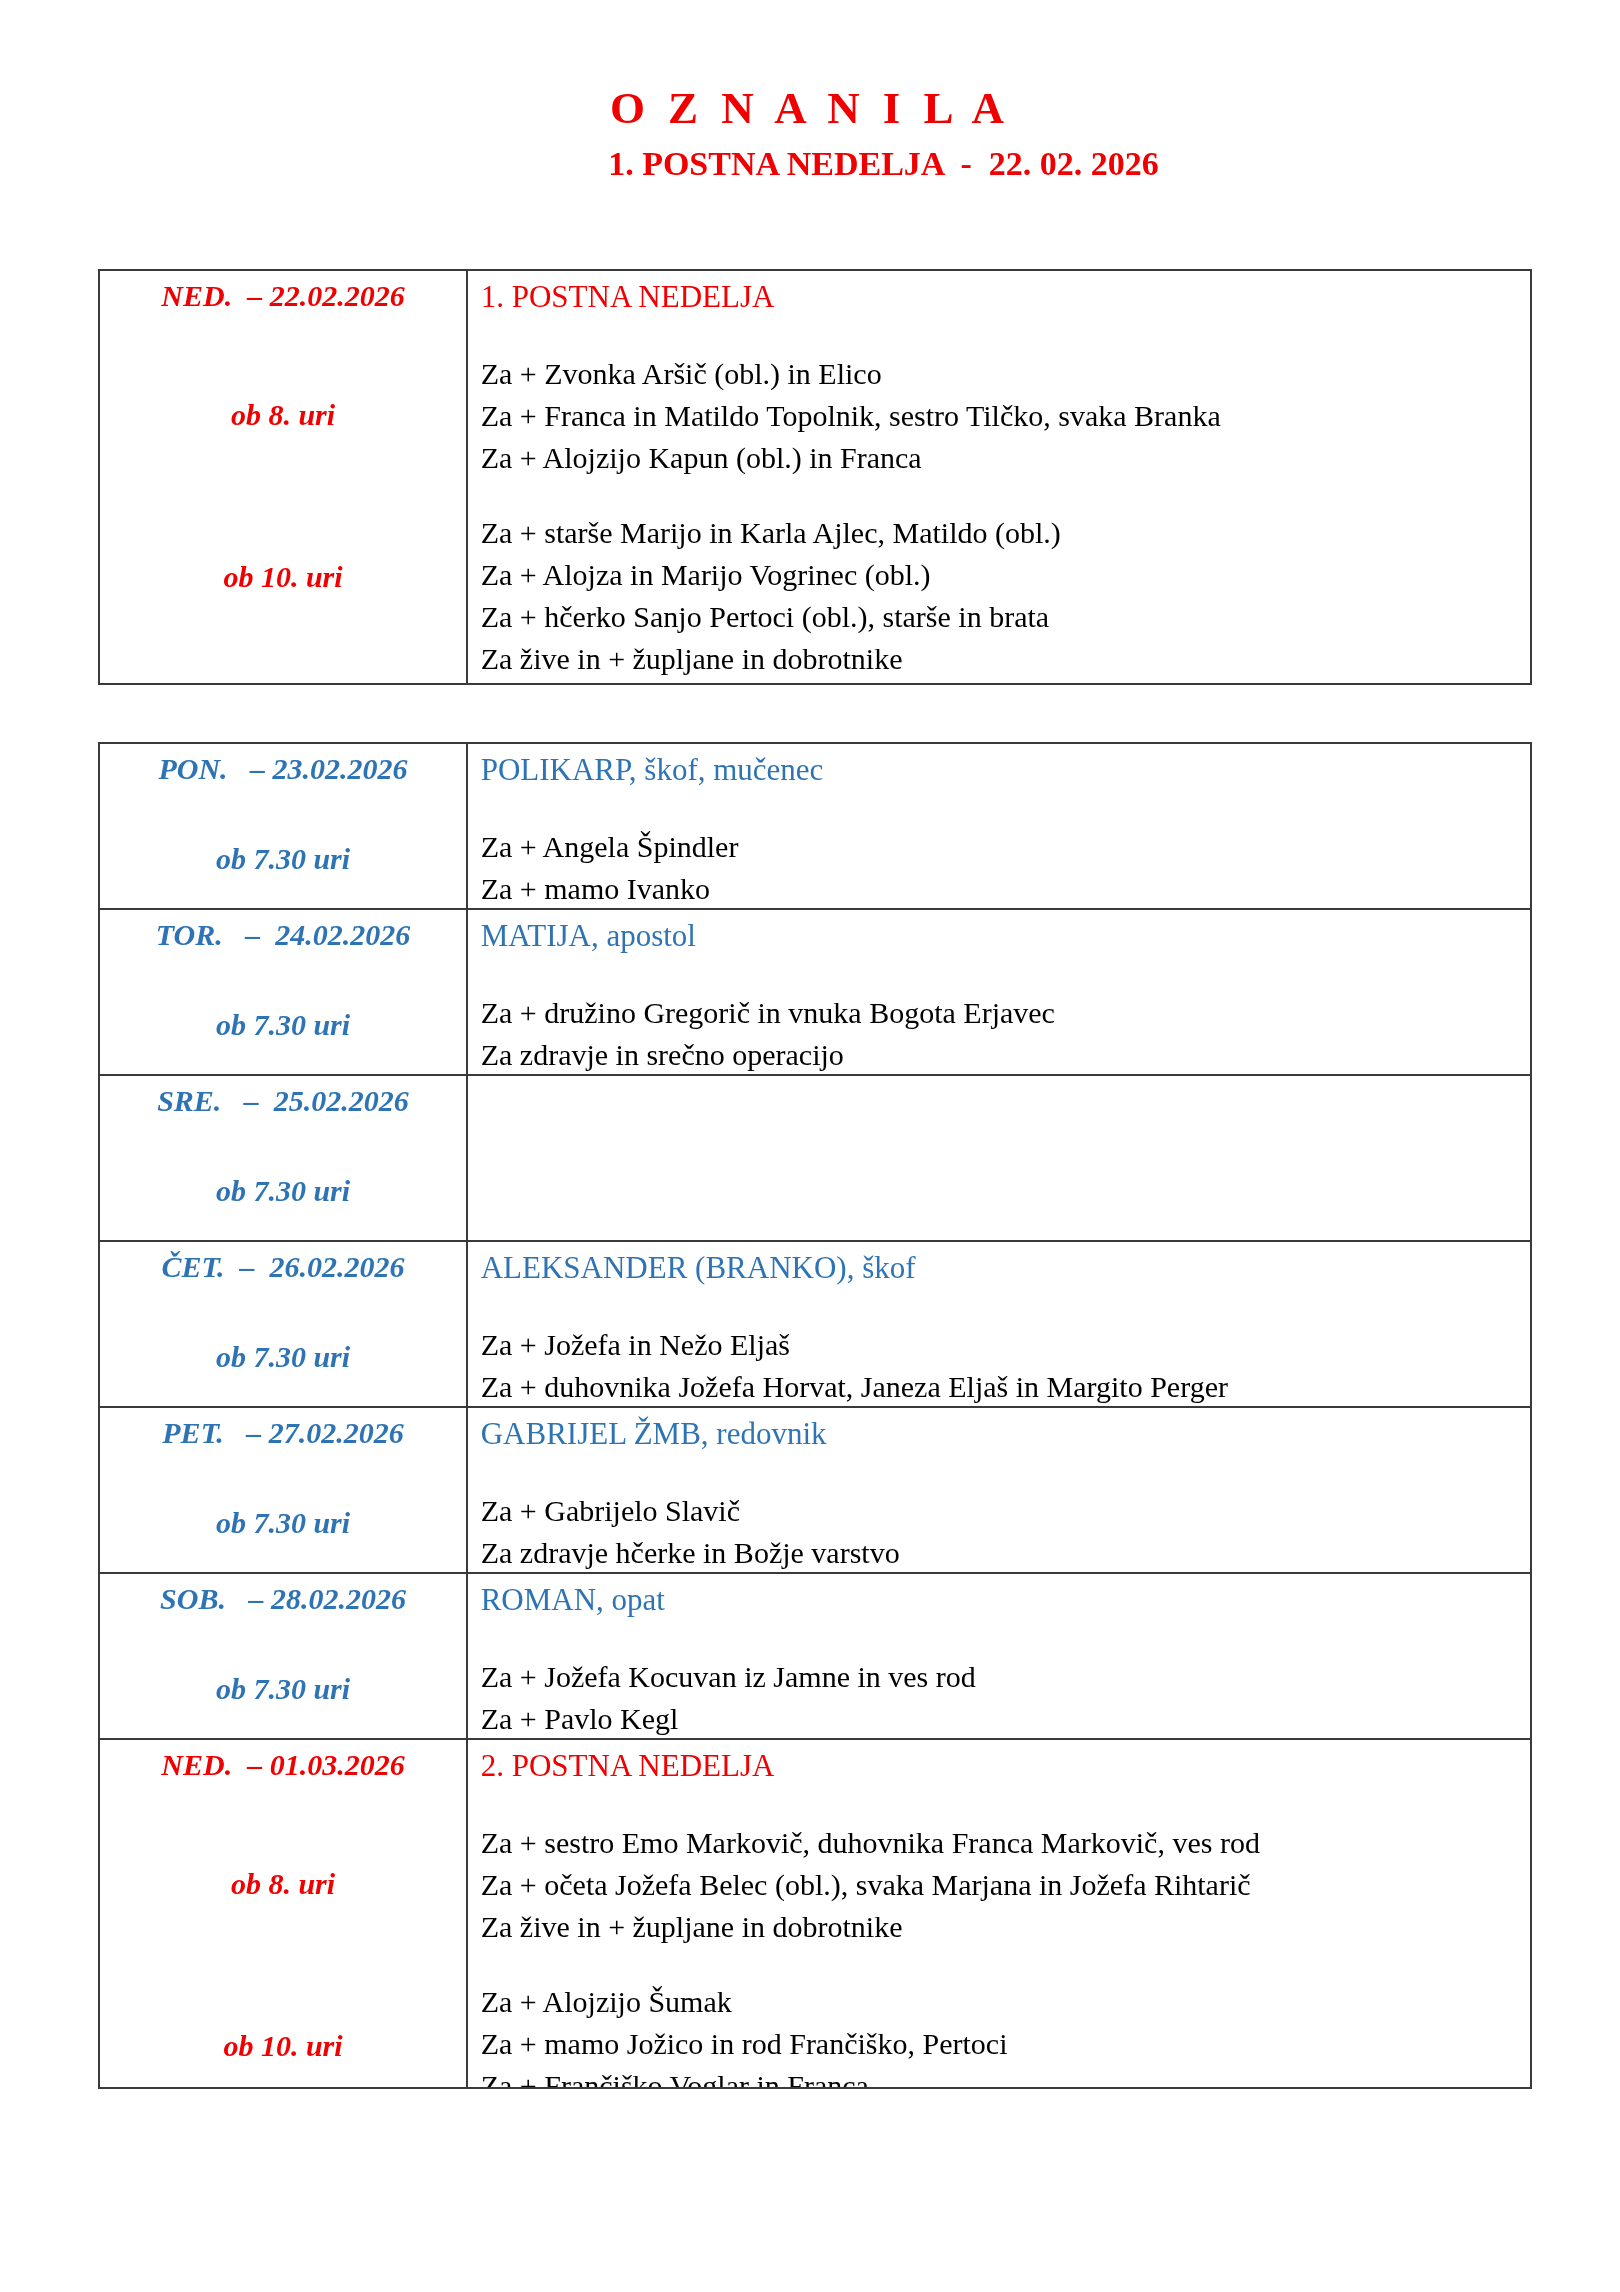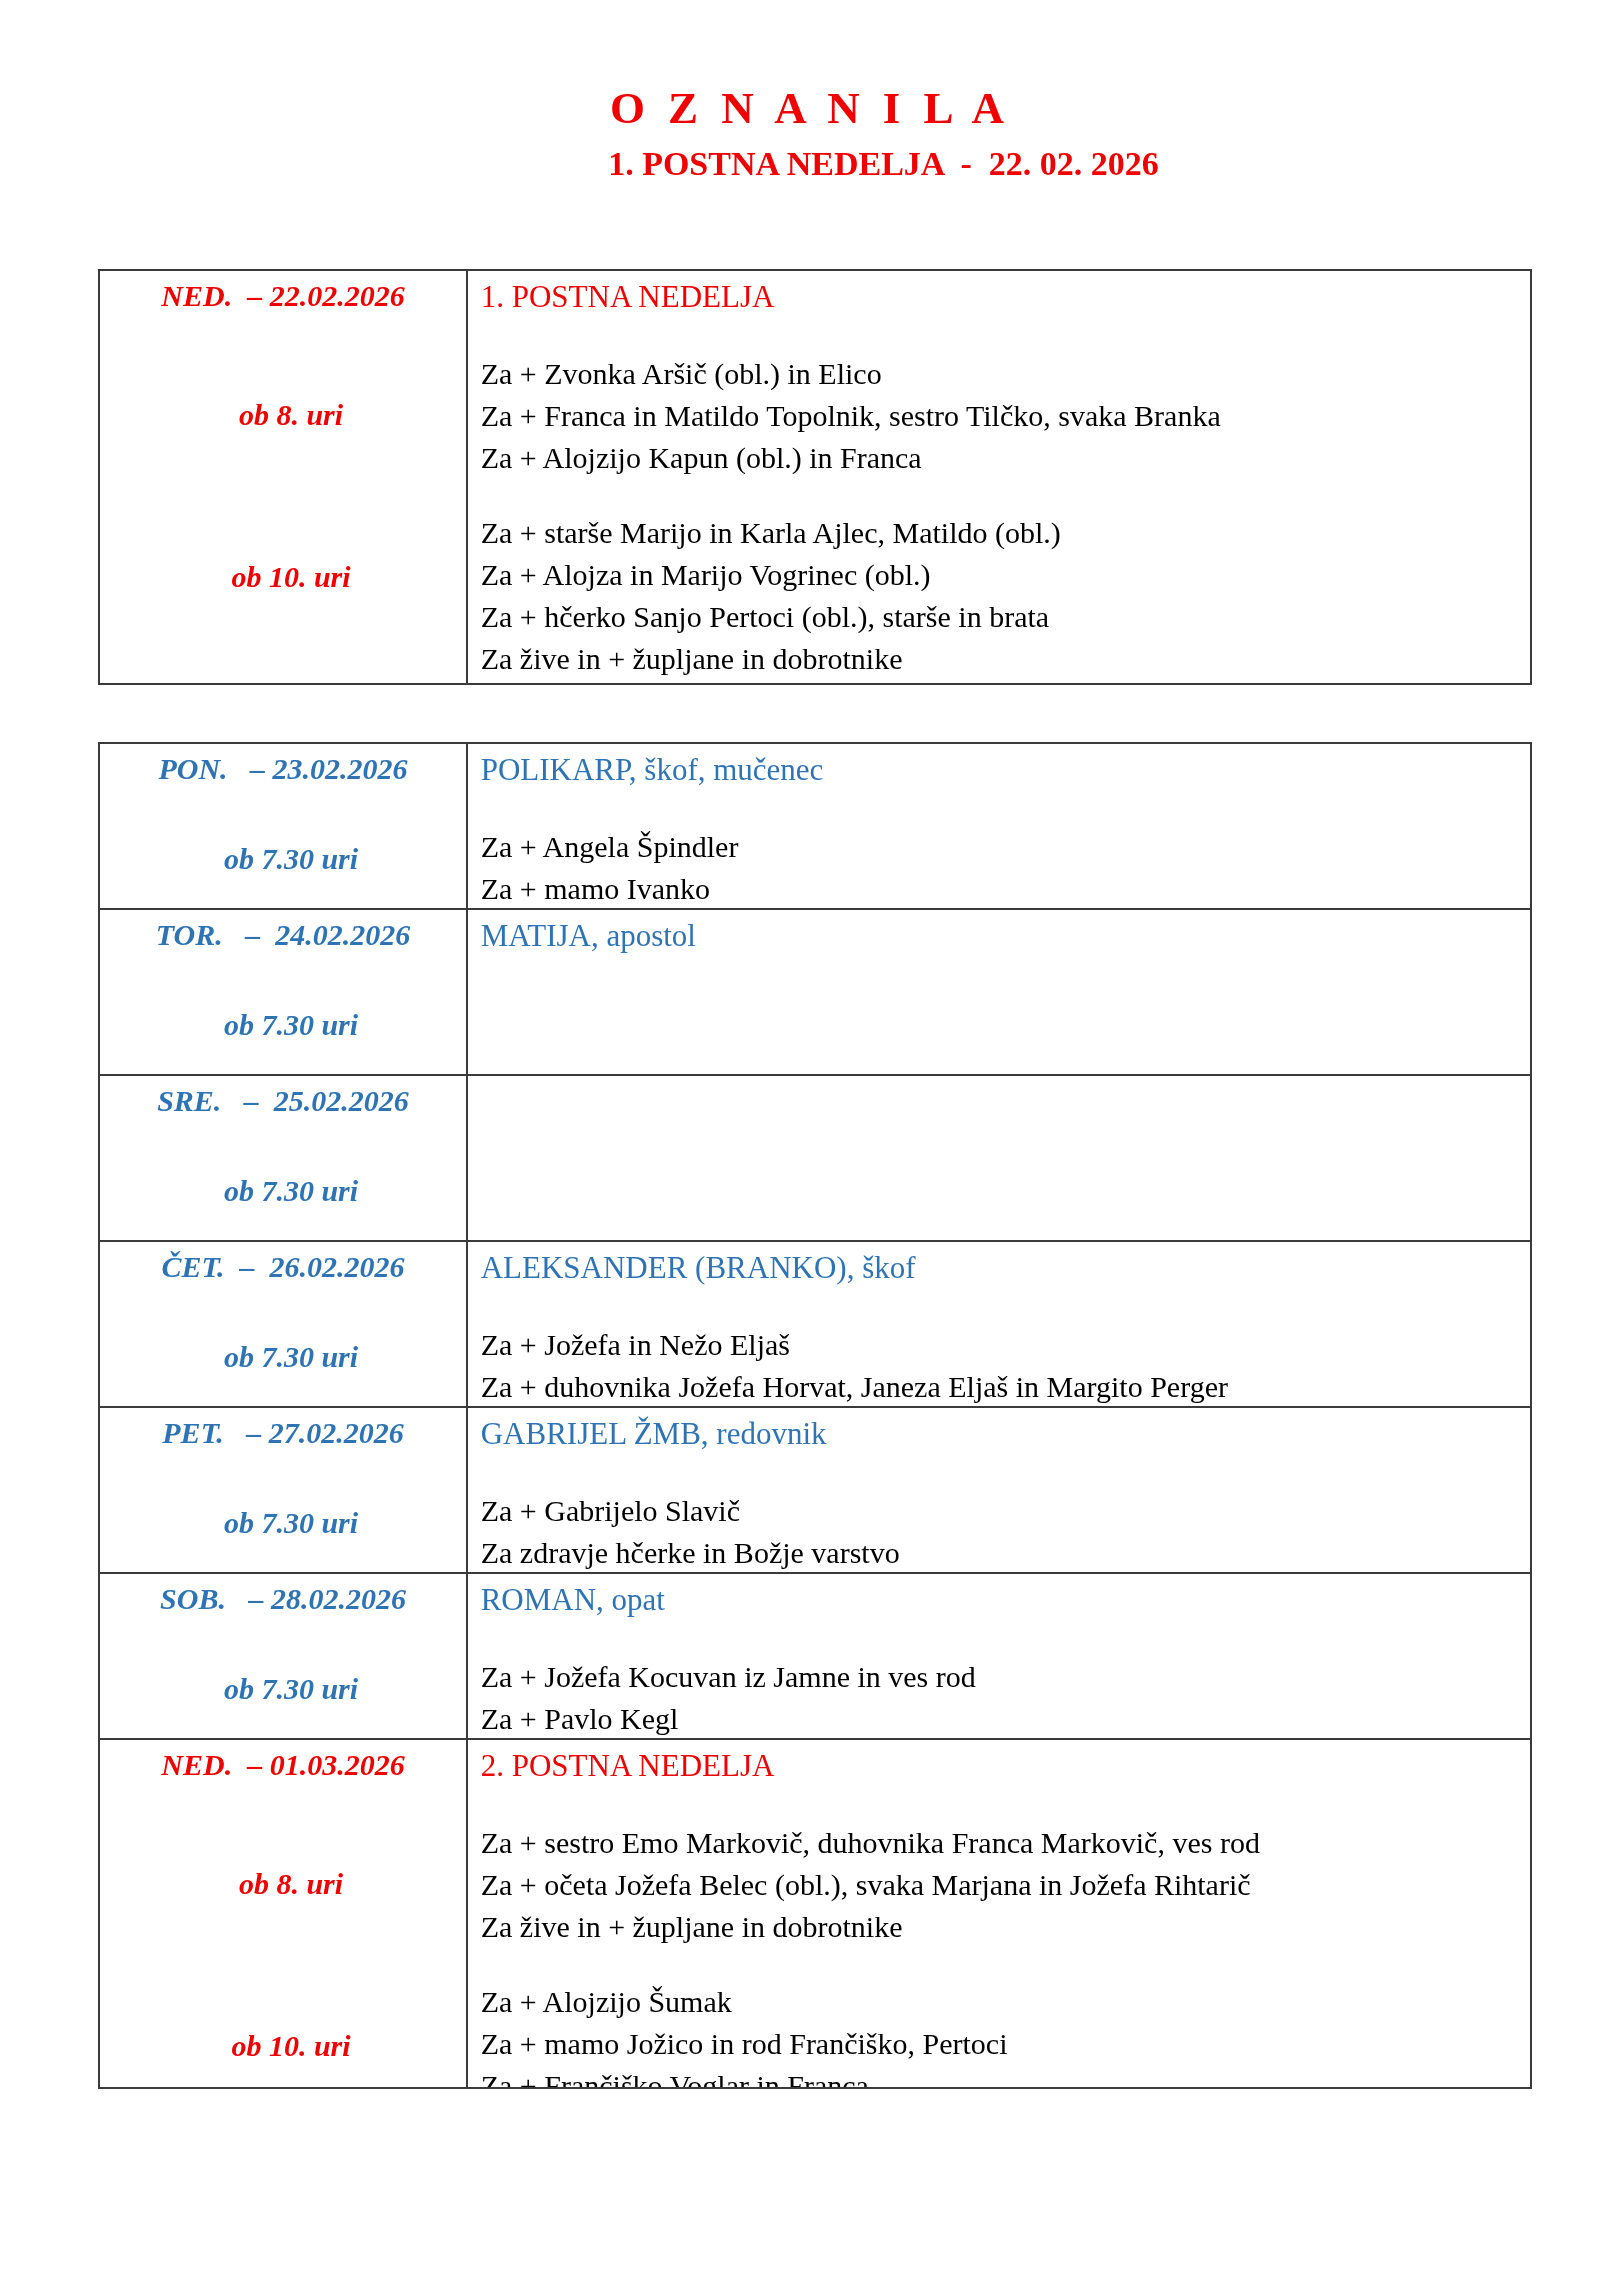--- a/index.html
+++ b/index.html
@@ -55,21 +55,21 @@
   .cell-right{
     padding:5.9px 13.7px 0 12.7px;
     overflow:hidden;
   }
   .date{
     position:absolute;top:7.8px;left:0;width:100%;
     text-align:center;font-size:30px;font-weight:bold;font-style:italic;
     white-space:pre;
   }
   .time{
-    position:absolute;left:8px;width:100%;
+    position:absolute;left:0;width:100%;
     text-align:center;font-size:30px;font-weight:bold;font-style:italic;
     white-space:pre;
   }
   .time-std{top:98px;}
   .t1 .time-a{top:137px;}
   .t1 .time-b{top:316px;}
   .trow-full .time-a{top:127px;}
   .trow-full .time-b{top:289px;}
   .heading{
     font-size:31px;font-weight:normal;line-height:39px;white-space:pre;
@@ -131,20 +131,24 @@
       </div>
     </div>
 
     <div class="trow trow-std">
       <div class="cell-left">
         <div class="date blue">TOR.   –  24.02.2026</div>
         <div class="time time-std blue">ob 7.30 uri</div>
       </div>
       <div class="cell-right">
         <div class="heading blue">MATIJA, apostol</div>
+        <div class="lines">
+          <div class="line">Za + družino Gregorič in vnuka Bogota Erjavec</div>
+          <div class="line">Za zdravje in srečno operacijo</div>
+        </div>
       </div>
     </div>
 
     <div class="trow trow-std">
       <div class="cell-left">
         <div class="date blue">SRE.   –  25.02.2026</div>
         <div class="time time-std blue">ob 7.30 uri</div>
       </div>
     </div>
 

